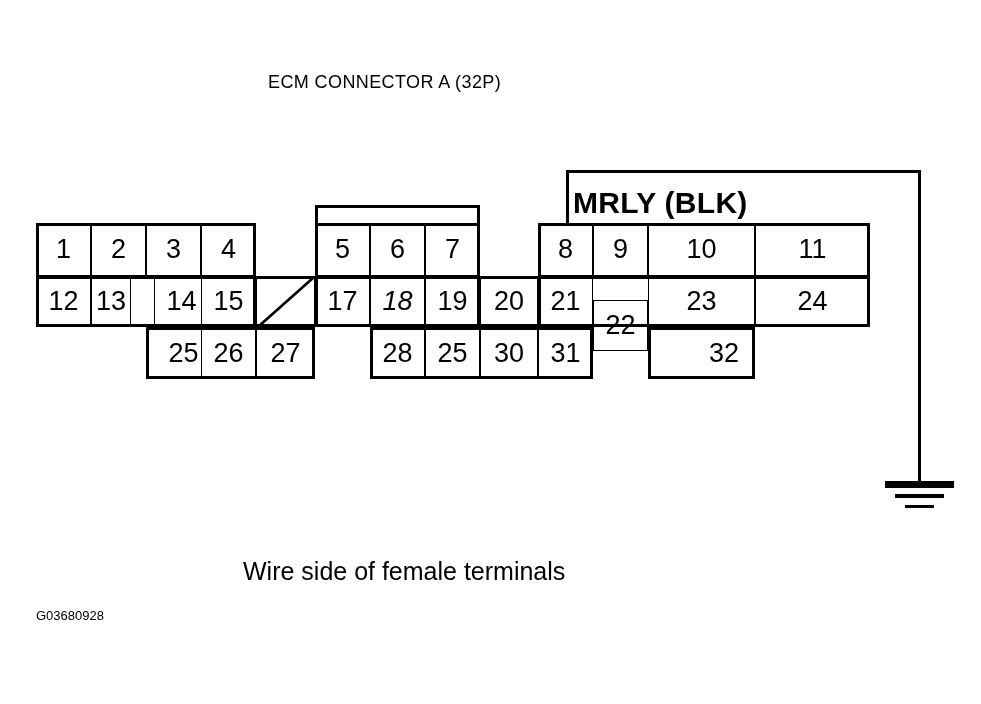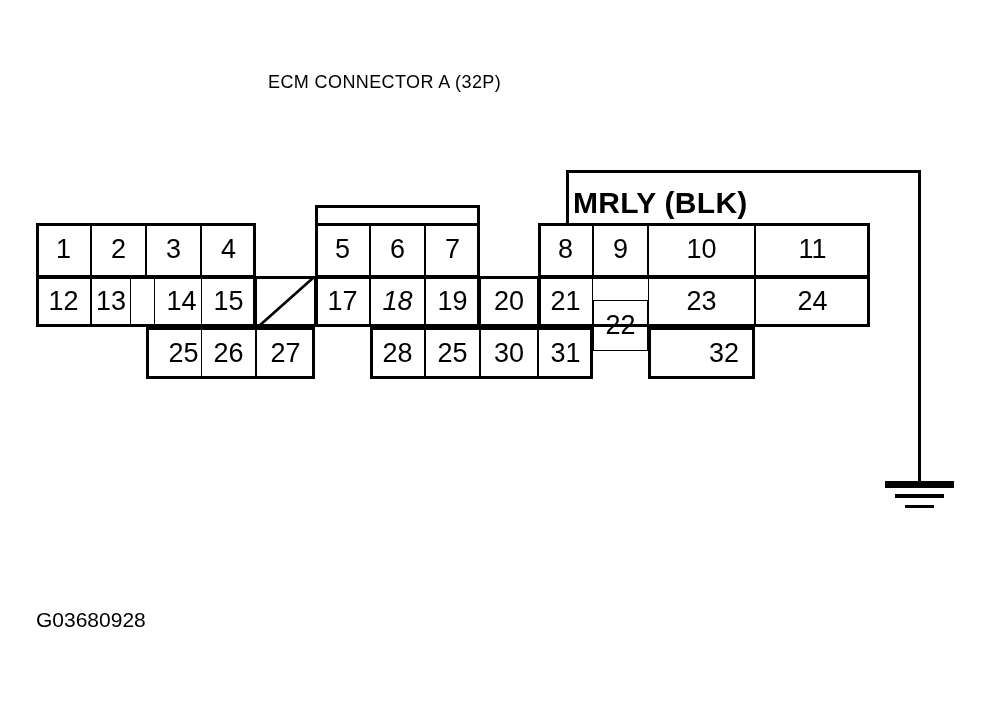--- a/index.html
+++ b/index.html
@@ -53,21 +53,21 @@
   .caption-bottom {
     left: 243px;
     top: 557px;
     font-size: 25px;
     font-weight: normal;
     white-space: nowrap;
   }
   .figure-id {
     left: 36px;
     top: 608px;
-    font-size: 21px;
+    font-size: 13px;
     font-weight: normal;
     white-space: nowrap;
   }
 
   
   .cell {
     position: absolute;
     box-sizing: border-box;
     border: 1.6px solid #000;
     background: #fff;
@@ -175,16 +175,17 @@
       <div class="wire wire-h" style="left: 566px; top: 170px; width: 355px;"></div>
       <div class="wire wire-v" style="left: 918px; top: 170px; height: 311px;"></div>
     </div>
 
   <div id="ground-layer">
       <div class="gnd-bar" style="left: 885px; top: 481px; width: 69px; height: 7px;"></div>
       <div class="gnd-bar" style="left: 895px; top: 494px; width: 49px; height: 4px;"></div>
       <div class="gnd-bar" style="left: 905px; top: 505px; width: 29px; height: 3px;"></div>
     </div>
 
+  <div class="abs caption-bottom">Wire side of female terminals</div>
 
   <div class="abs figure-id">G03680928</div>
 
 </div>
 
 </body></html>

